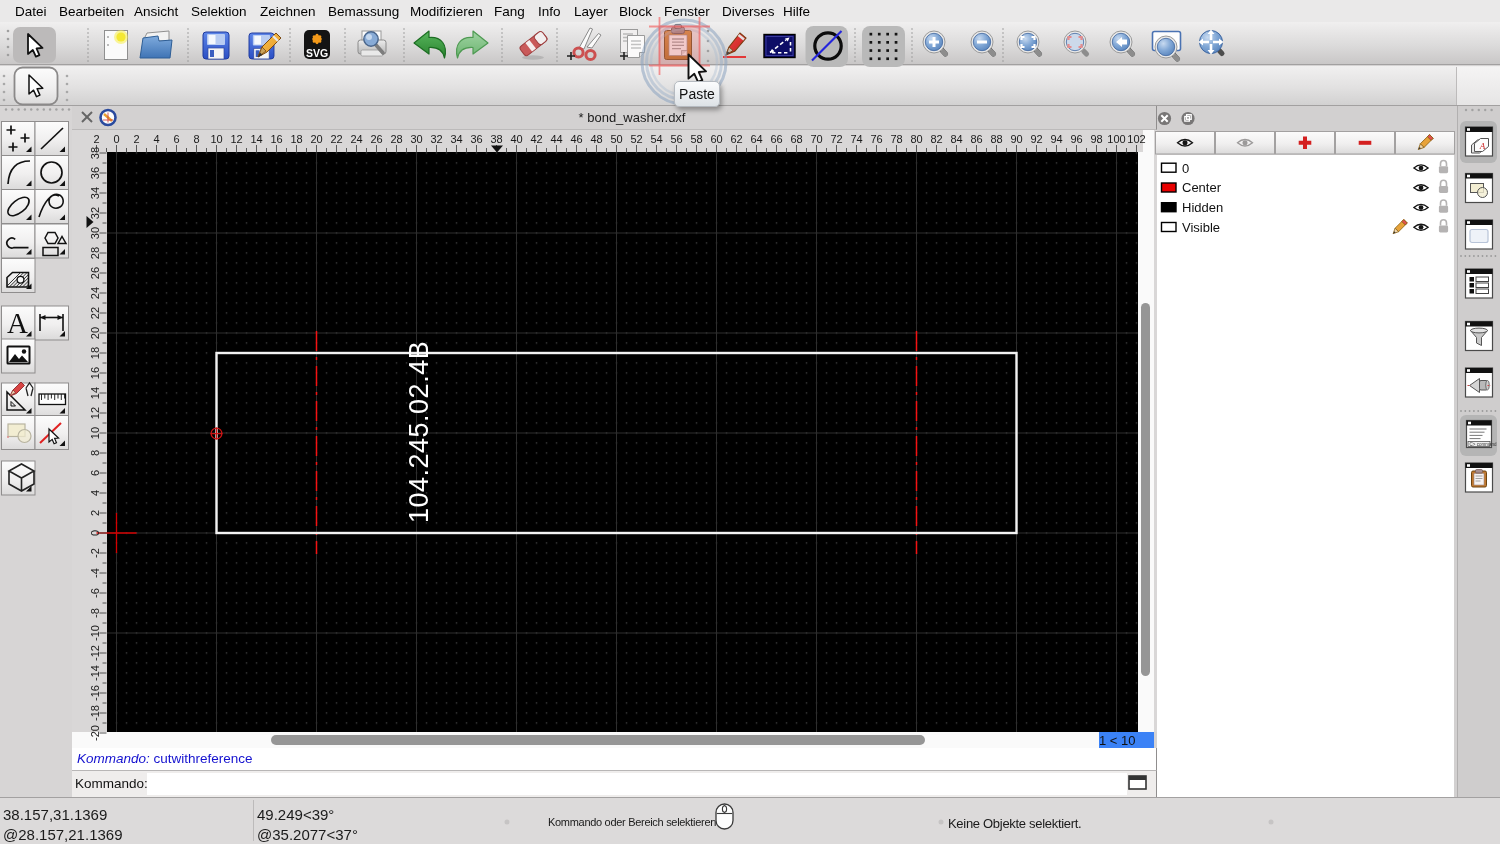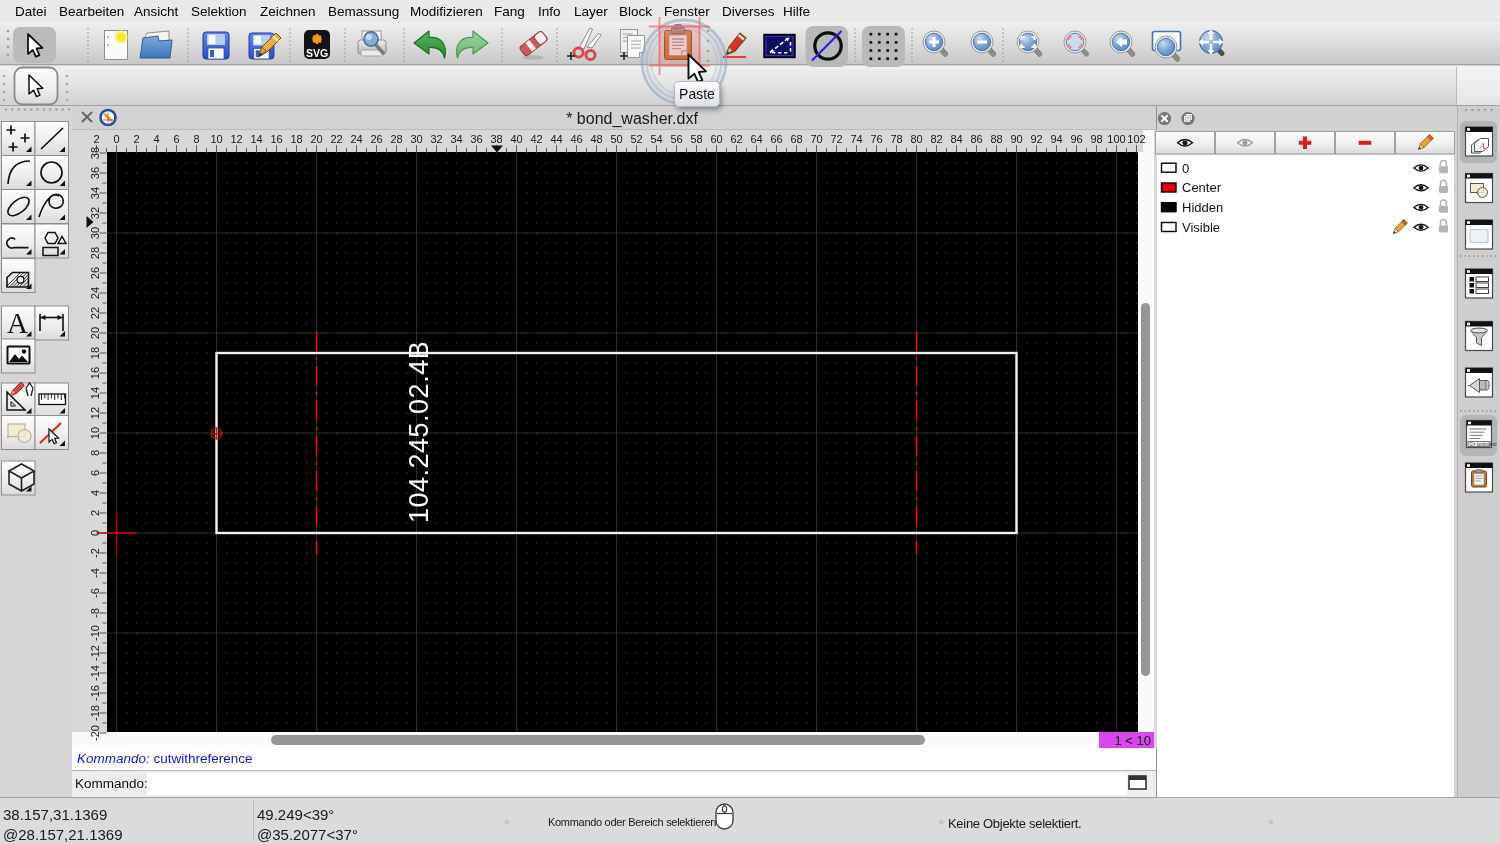--- a/index.html
+++ b/index.html
@@ -2,28 +2,28 @@
 <html><head><meta charset="utf-8"><style>
 * { margin:0; padding:0; box-sizing:border-box; }
 body { width:1500px; height:844px; font-family:"Liberation Sans",sans-serif; overflow:hidden; position:relative; background:#d5d3d3; }
 .abs { position:absolute; }
 #menubar { left:0; top:0; width:1500px; height:22px; background:#eae9e9; }
 #menubar span { position:absolute; top:3.5px; font-size:13.5px; color:#000000; }
 #tb1 { left:0; top:22px; width:1500px; height:43px; background:linear-gradient(#f0efef 0%,#dcdbdb 55%,#c9c7c7 100%); border-bottom:1px solid #a2a0a0; }
 #tb2 { left:0; top:66px; width:1500px; height:40px; background:linear-gradient(#f1f0f0 0%,#e2e1e1 55%,#d2d1d1 100%); border-bottom:1px solid #a2a0a0; }
 #palette { left:0; top:106px; width:72px; height:691px; background:#d7d5d5; }
 #tabbar { left:72px; top:106px; width:1085px; height:24px; background:#d3d1d1; border-bottom:1px solid #bcbaba; border-right:1px solid #908e8e; }
-#tabtitle { position:absolute; left:562px; top:110px; width:140px; text-align:center; font-size:16px; color:#1a1a1a; }
+#tabtitle { position:absolute; left:562px; top:110px; width:140px; text-align:center; font-size:13px; color:#1a1a1a; }
 #rulerzone { left:72px; top:130px; width:1085px; height:602px; background:#d9d7d7; }
 #canvas { left:107px; top:152px; width:1031px; height:580px; background:#000; }
 #vtrack { left:1138px; top:152px; width:16px; height:580px; background:#fafafa; }
 #vthumb { left:1140.5px; top:303px; width:9px; height:373px; background:#969696; border-radius:4.5px; }
 #htrack { left:72px; top:732px; width:1027px; height:16px; background:#fafafa; }
 #hthumb { left:271px; top:734.5px; width:654px; height:10px; background:#969696; border-radius:5px; }
-#hcorner { left:1099px; top:732px; width:55px; height:16px; background:#d946ef; font-size:13px; color:#111; text-align:right; padding:1px 3px 0 0; }
+#hcorner { left:1099px; top:732px; width:55px; height:16px; background:#3b82f6; font-size:13px; color:#111; padding:1px 3px 0 0; }
 #cmdhist { left:72px; top:748px; width:1085px; height:23px; background:#fff; border-bottom:1px solid #b8b6b6; border-right:1px solid #908e8e; font-size:13.5px; color:#1512cf; padding:3px 8px 0 5px; }
 #cmdrow { left:72px; top:771px; width:1085px; height:26px; background:#efedec; border-right:1px solid #908e8e; font-size:13.5px; color:#111; }
 #cmdinput { position:absolute; left:147px; top:773px; width:980px; height:22px; background:#fff; }
 #layerpanel { left:1157px; top:106px; width:300px; height:691px; background:#d2d0d0; }
 #lptitle { position:absolute; left:1157px; top:110px; width:333px; text-align:center; font-size:13px; color:#1a1a1a;margin-top:18px; }
 #lplist { position:absolute; left:1157px; top:155px; width:297px; height:642px; background:#fff; }
 #dock { left:1457px; top:106px; width:43px; height:691px; background:#cfcdcd; border-left:1px solid #b2b0b0; }
 #statusbar { left:0; top:797px; width:1500px; height:47px; background:#dcdada; border-top:1px solid #a3a1a1; }
 .st { position:absolute; font-size:15px; color:#1a1a1a; }
 #tooltip { position:absolute; left:674px; top:80.5px; width:46px; height:26px; background:linear-gradient(#fbfcfd,#dde2e6); border:1px solid #b5bac0; border-radius:5px; box-shadow:2px 3px 5px rgba(0,0,0,0.35); font-size:14px; color:#111; text-align:center; padding-top:4px; z-index:60; }

